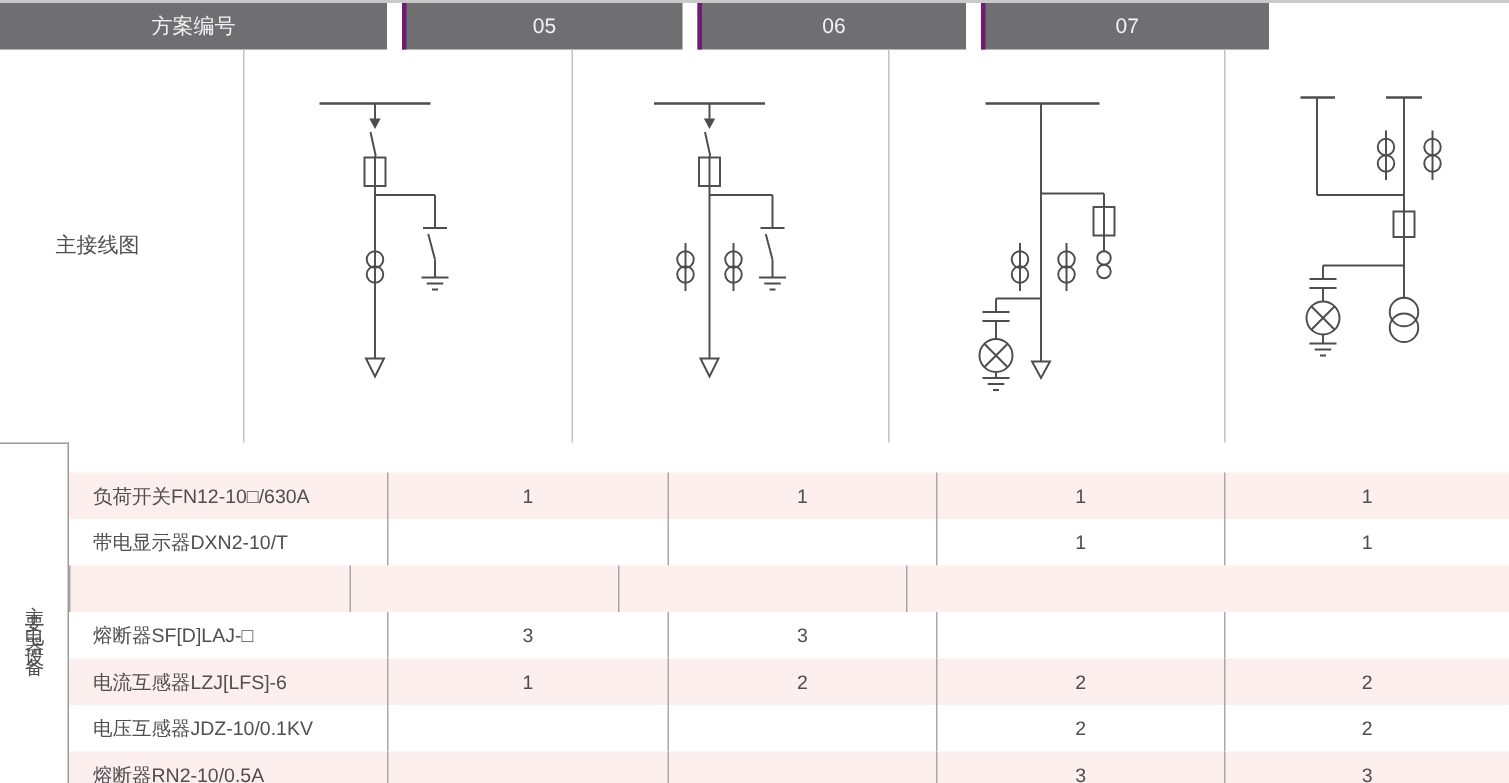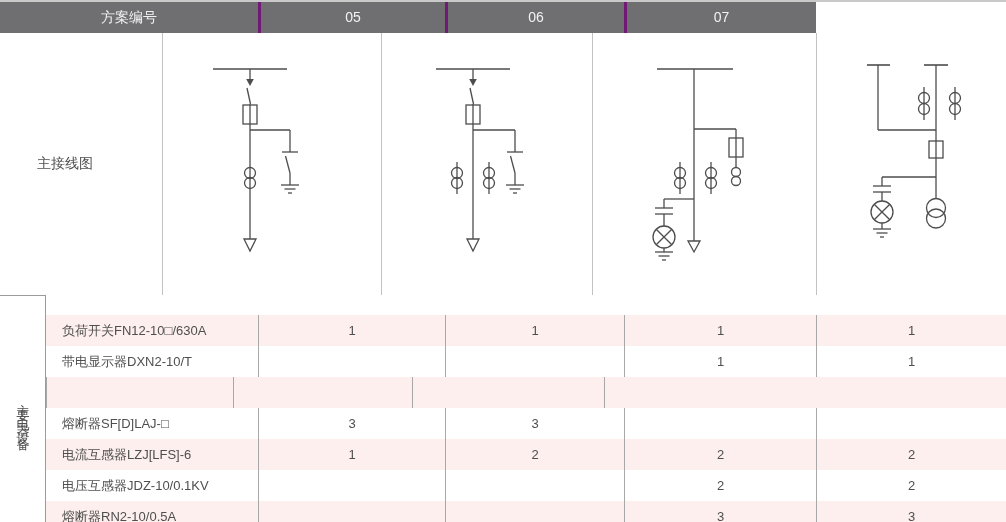--- a/index.html
+++ b/index.html
@@ -1,20 +1,20 @@
 <!DOCTYPE html>
 <html><head>
 <meta charset="utf-8">
 <style>
   html,body{margin:0;padding:0;background:#fff;}
   body{font-family:"Liberation Sans","DejaVu Sans",sans-serif;}
   .page{position:relative;width:1006px;height:522px;background:#fff;overflow:hidden;}
   .top-rule{height:2px;background:#c9c9c9;width:1006px;}
   
-  .header{display:flex;width:1006px;height:31px;}
+  .header{display:flex;width:1006px;height:31px;gap:10px;}
   .head-cell{box-sizing:border-box;background:#6f6f71;color:#f2f2f2;
              text-align:center;line-height:31px;font-size:14px;}
   .head-cell+.head-cell{border-left:3px solid #701a75;}
   .c0{width:258px}.c1{width:187px}.c2{width:179px}.c3{width:192px}.c4{width:190px}
   
   .diagram-row{display:flex;width:1006px;height:262px;gap:32px;}
   .diag-cell{box-sizing:border-box;height:262px;}
   .diag-cell+.diag-cell{border-left:1px solid #c2c2c2;}
   .diag-label{display:flex;align-items:center;justify-content:center;
               font-size:14px;color:#4f4f4f;}

